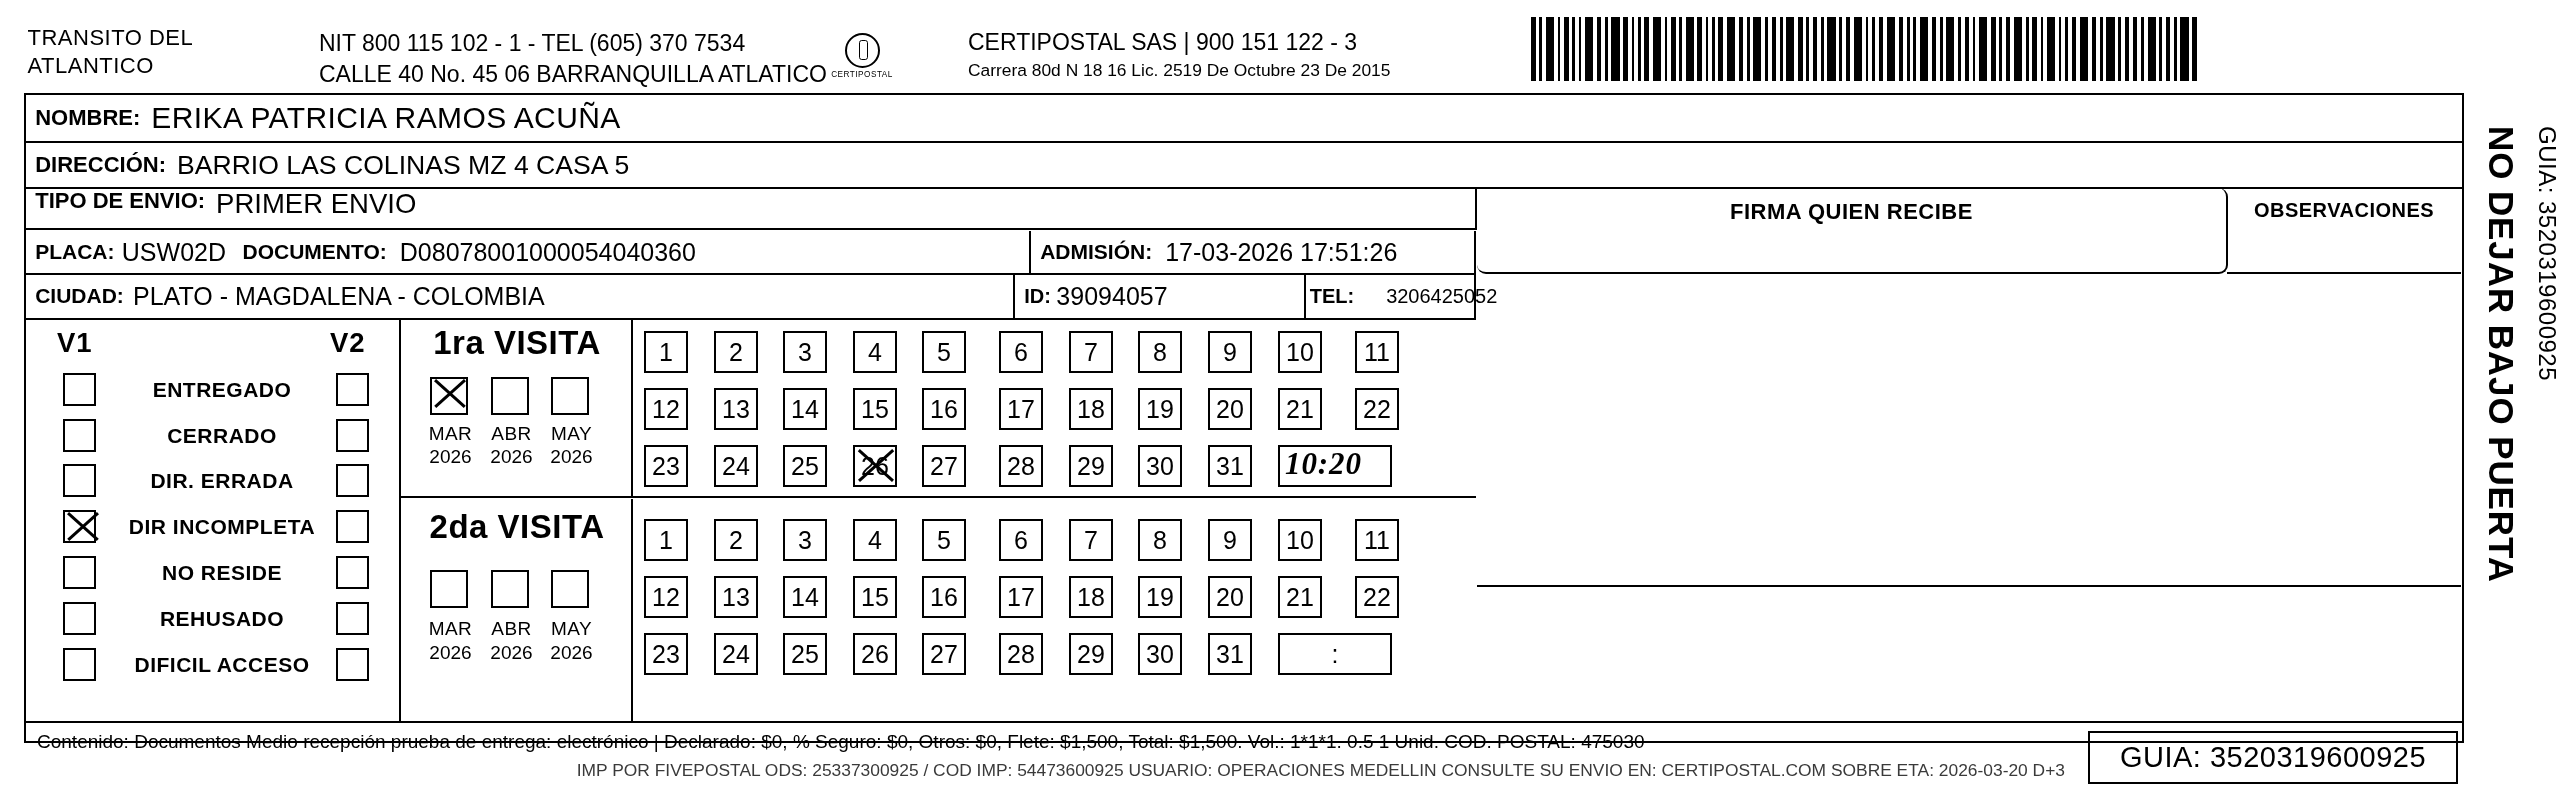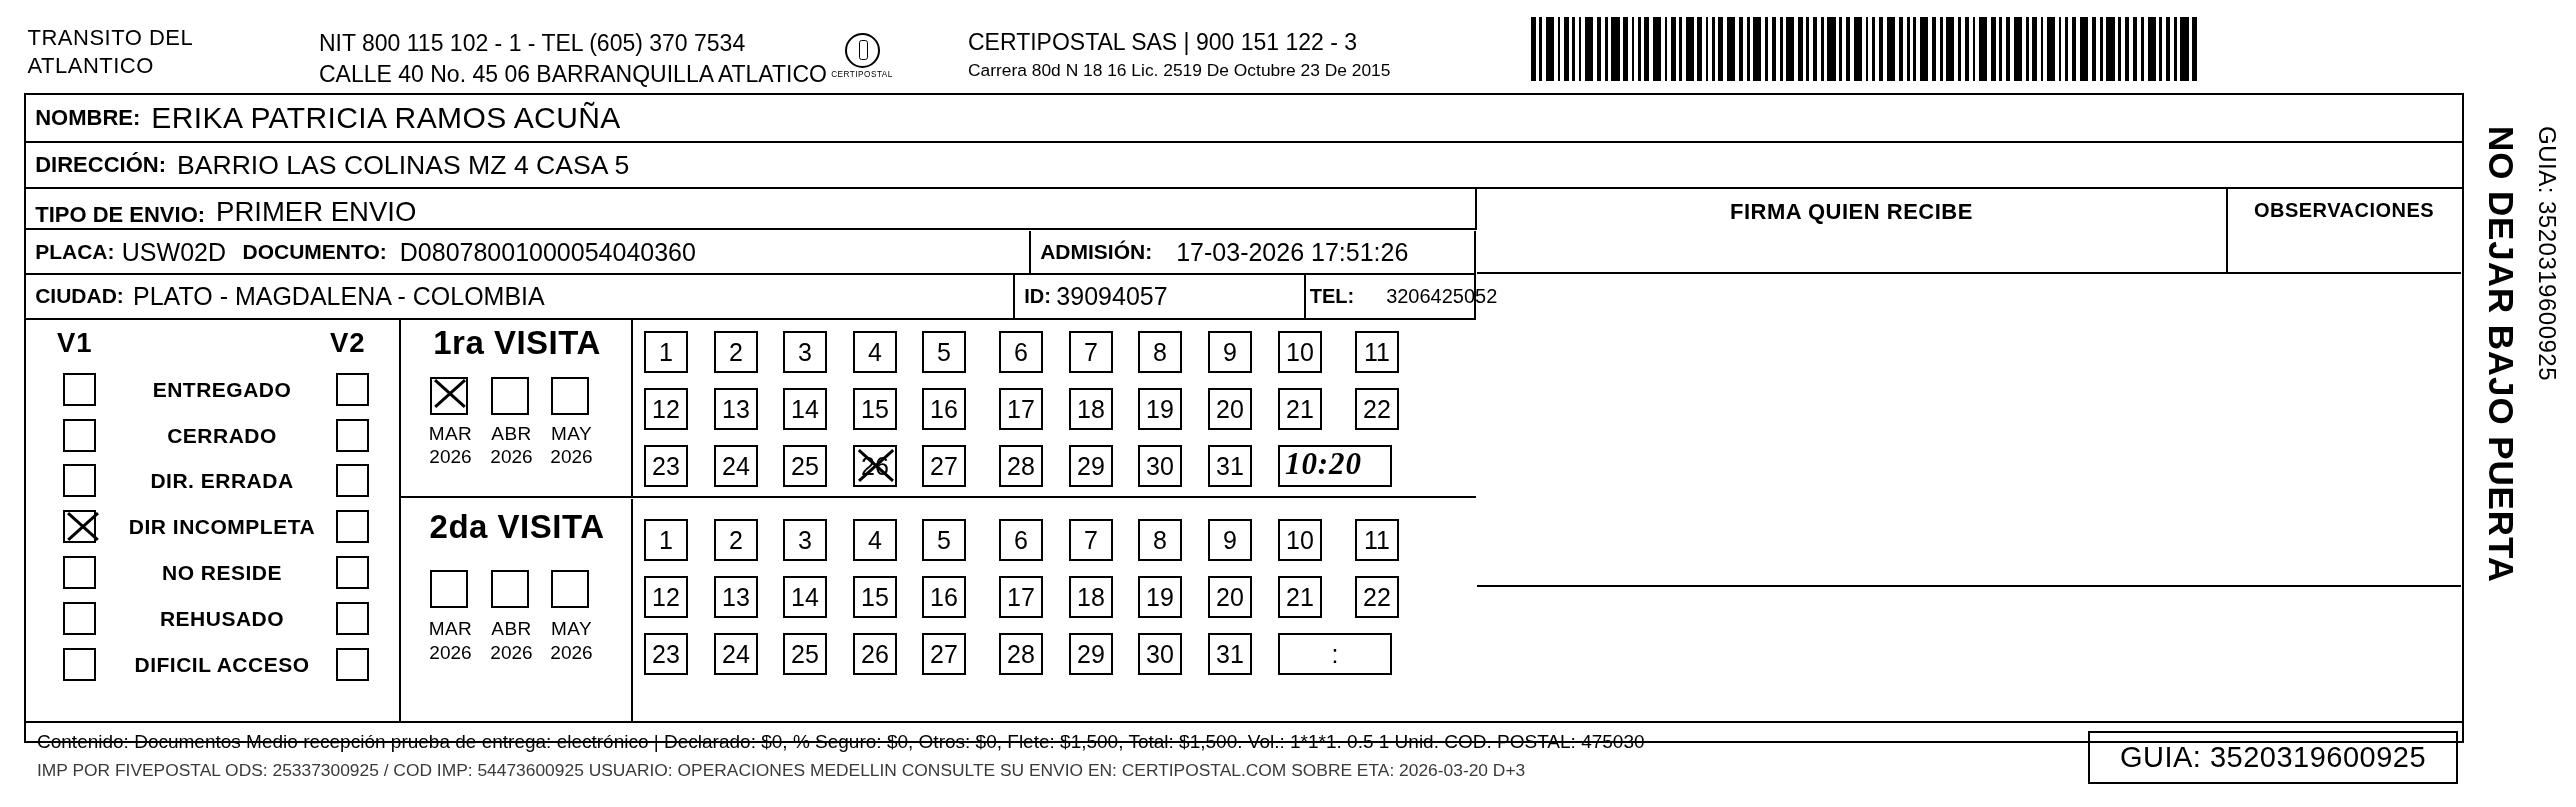--- a/index.html
+++ b/index.html
@@ -114,42 +114,42 @@
     position: absolute; left: 0; top: 48px; width: 100%; height: 46px;
     border-bottom: 2.7px solid #000; box-sizing: border-box;
     display: flex; align-items: center;
   }
   .r-direccion .k { font-size: 22px; font-weight: bold; margin-left: 9.2px; }
   .r-direccion .v { font-size: 26.6px; margin-left: 11px; }
 
   .r-tipo {
     position: absolute; left: 0; top: 93px; width: 1451px; height: 42px;
     border-bottom: 2.7px solid #000; border-right: 2.7px solid #000;
-    box-sizing: border-box; display: flex; align-items: flex-end;
+    box-sizing: border-box; display: flex; align-items: flex-start;
   }
   .r-tipo .k { font-size: 22px; font-weight: bold; margin-left: 9.2px; }
   .r-tipo .v { font-size: 27.5px; margin-left: 11px; }
 
   .r-placa {
     position: absolute; left: 0; top: 136px; width: 1005px; height: 44px;
     border-bottom: 2.7px solid #000; border-right: 2.7px solid #000;
     box-sizing: border-box; display: flex; align-items: center;
   }
   .r-placa .k { font-size: 21px; font-weight: bold; margin-left: 9.2px; }
   .r-placa .v { font-size: 25px; margin-left: 7.3px; }
   .r-placa .k2 { font-size: 21px; font-weight: bold; margin-left: 16.5px; }
   .r-placa .v2 { font-size: 25px; margin-left: 13px; }
 
   .r-admision {
     position: absolute; left: 1005px; top: 136px; width: 445px; height: 44px;
     border-bottom: 2.7px solid #000; border-right: 2.7px solid #000;
     box-sizing: border-box; display: flex; align-items: center;
   }
   .r-admision .k { font-size: 21px; font-weight: bold; margin-left: 9.2px; }
-  .r-admision .v { font-size: 25px; margin-left: 24px; }
+  .r-admision .v { font-size: 25px; margin-left: 13px; }
 
   .r-ciudad {
     position: absolute; left: 0; top: 179px; width: 989px; height: 46px;
     border-bottom: 2.7px solid #000; border-right: 2.7px solid #000;
     box-sizing: border-box; display: flex; align-items: center;
   }
   .r-ciudad .k { font-size: 21px; font-weight: bold; margin-left: 9.2px; }
   .r-ciudad .v { font-size: 25px; margin-left: 9.2px; }
 
   .r-id {
@@ -168,21 +168,21 @@
   .r-tel .k { font-size: 20px; font-weight: bold; margin-left: 3.7px; }
   .r-tel .v { font-size: 20px; margin-left: 32px; }
 
   
   .firma-head {
     position: absolute; left: 1451px; top: 93px; width: 751px; height: 86px;
     border-bottom: 2.7px solid #000; border-right: 2.7px solid #000;
     box-sizing: border-box;
     display: flex; align-items: flex-start; justify-content: center;
     padding-top: 11px;
-    font-size: 22px; font-weight: bold; letter-spacing: 0.5px;
+    font-size: 22px; font-weight: bold; letter-spacing: 0.5px; border-radius: 9px;
   }
   .obs-head {
     position: absolute; left: 2201px; top: 93px; width: 234px; height: 86px;
     border-bottom: 2.7px solid #000;
     box-sizing: border-box;
     display: flex; align-items: flex-start; justify-content: center;
     padding-top: 11px;
     font-size: 20px; font-weight: bold; letter-spacing: 0.5px;
   }
   .firma-area {
@@ -325,26 +325,27 @@
   }
   .foot-contenido {
     position: absolute;
     left: 11px; top: 634px;
     width: 2015px;
     font-size: 19px;
     line-height: 26px;
   }
   .foot-small {
     position: absolute;
-    left: 11px; top: 665px;
+    left: 24px; top: 665px;
     width: 2015px;
     font-size: 17.4px;
     color: #3a3a3a;
     white-space: nowrap;
     overflow: hidden;
+    text-align: right;
   }
   .guia-box {
     position: absolute;
     left: 2062px; top: 636px;
     width: 370px; height: 53px;
     border: 2.7px solid #000;
     box-sizing: border-box;
     display: flex; align-items: center; justify-content: center;
     font-size: 29px;
     letter-spacing: 0.5px;

